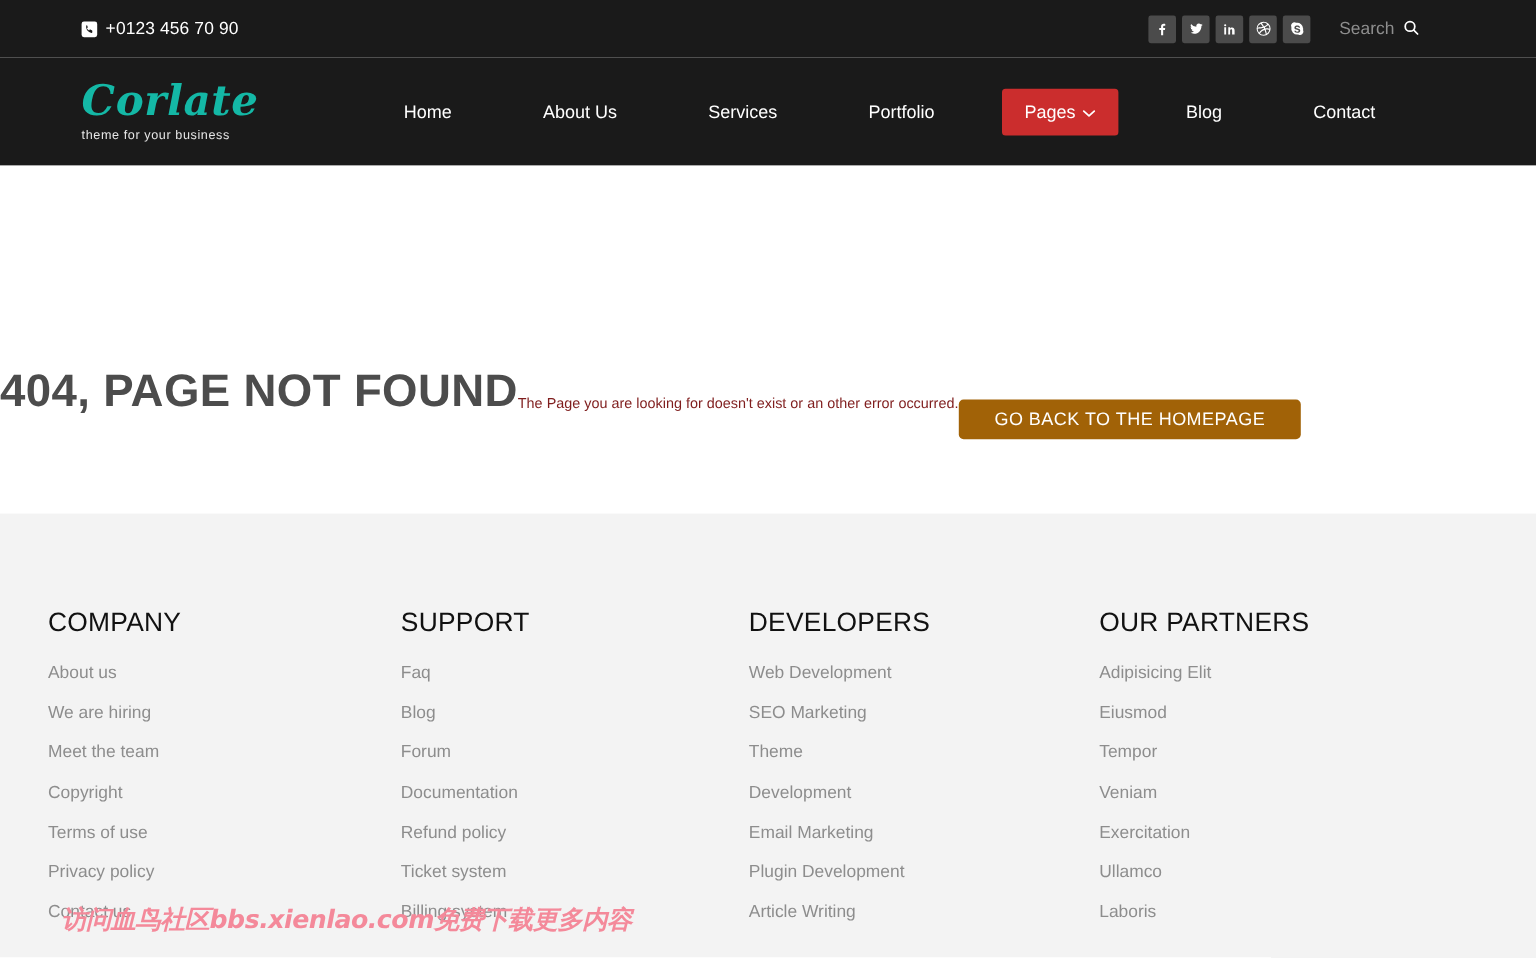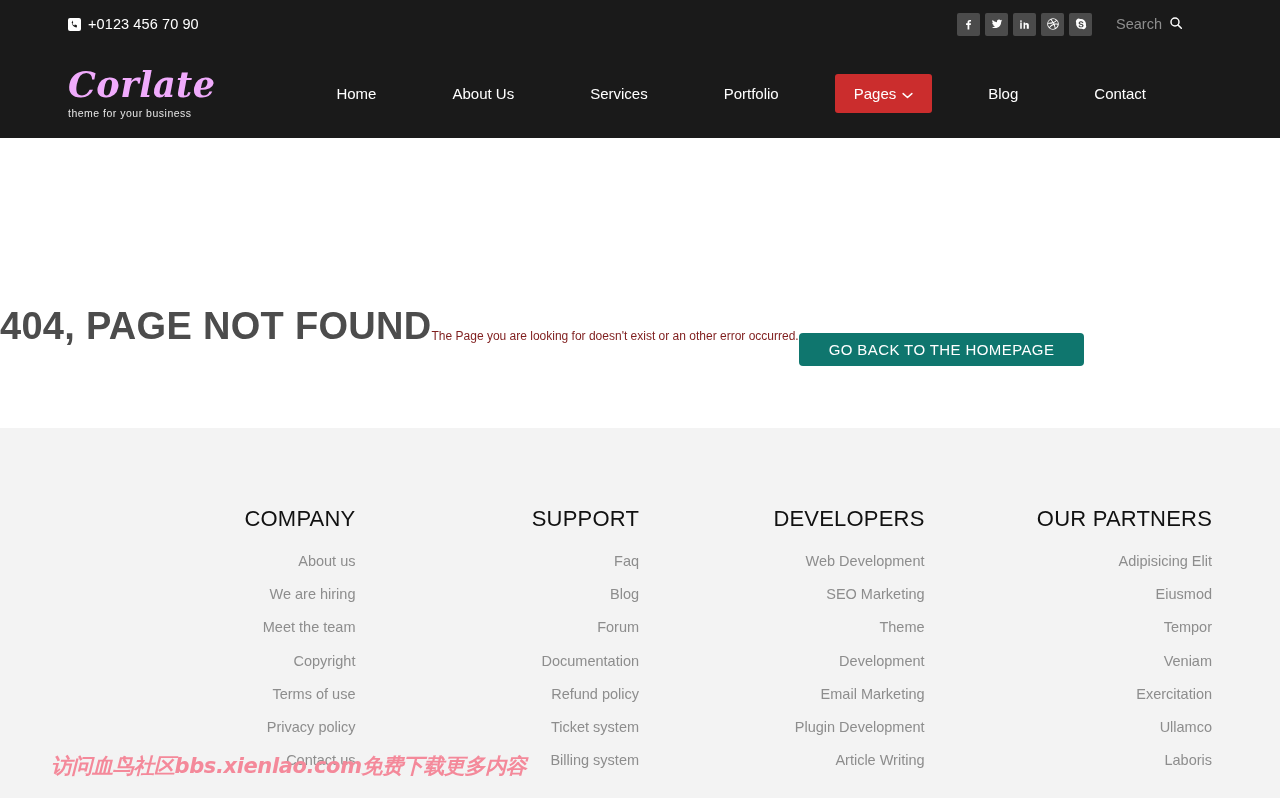--- a/index.html
+++ b/index.html
@@ -82,21 +82,21 @@
     display: flex;
     align-items: center;
     padding: 0 96px 0 68px;
   }
   .logo { user-select: none; }
   .logo-mark {
     font-family: "DejaVu Serif", serif;
     font-style: italic;
     font-weight: bold;
     font-size: 35px;
-    color: #f0abfc;
+    color: #14b8a6;
     line-height: 1;
     letter-spacing: 0.5px;
   }
   .logo-sub {
     font-size: 10.5px;
     color: #e6e6e6;
     letter-spacing: 0.5px;
     margin-top: 5px;
   }
 
@@ -141,39 +141,38 @@
     color: #4c4c4c;
     letter-spacing: 0.3px;
   }
   .err-sub {
     margin-top: 20px;
     font-size: 12px;
     color: #7f1d1d;
   }
   .cta-btn {
     margin-top: 46px;
-    background: #0f766e;
+    background: #a16207;
     color: #ffffff;
     border: none;
     border-radius: 4px;
     font-size: 15px;
     font-family: "Liberation Sans", sans-serif;
     letter-spacing: 0.4px;
     padding: 8px 30px;
     cursor: pointer;
   }
 
   
   .footer {
     background: #f3f3f3;
     height: 370px;
-    padding: 78px 68px 0 68px;
+    padding: 78px 68px 0 40px;
     display: flex;
     position: relative;
-    text-align: right;
   }
   .fcol { width: 294px; }
   .fcol:nth-child(2) { width: 290px; }
   .fcol:nth-child(3) { width: 292px; }
   .fcol-title {
     font-size: 22px;
     color: #111111;
     font-weight: normal;
     letter-spacing: 0.2px;
     margin-bottom: 21px;

